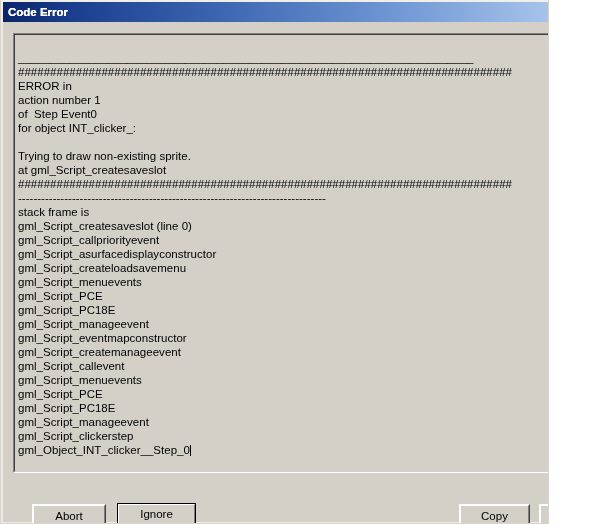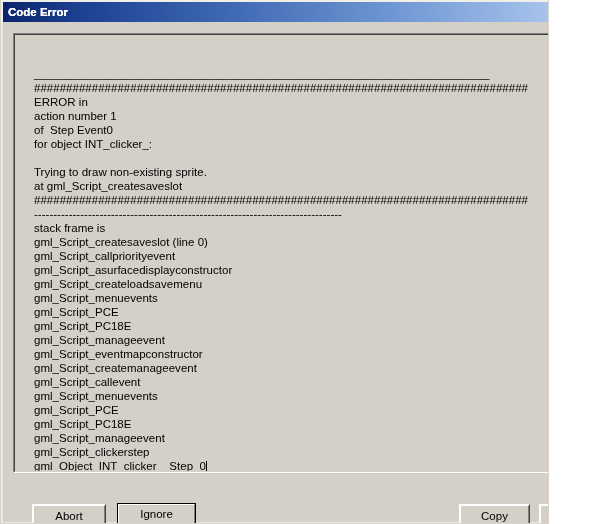--- a/index.html
+++ b/index.html
@@ -97,21 +97,21 @@
   }
 
   #errortext {
     position: absolute;
     left: 0;
     top: 0;
     width: 566px;
     height: 100%;
     box-sizing: border-box;
     padding: 2px 2px 2px 3px;
-    margin: 16px;
+    margin: 0;
     font-family: "Liberation Sans", sans-serif;
     font-size: 11.5px;
     line-height: 14.0px;
     color: #000000;
     white-space: pre;
     overflow: hidden;
     letter-spacing: 0.02px;
   }
   #errortext .caret {
     display: inline-block;

